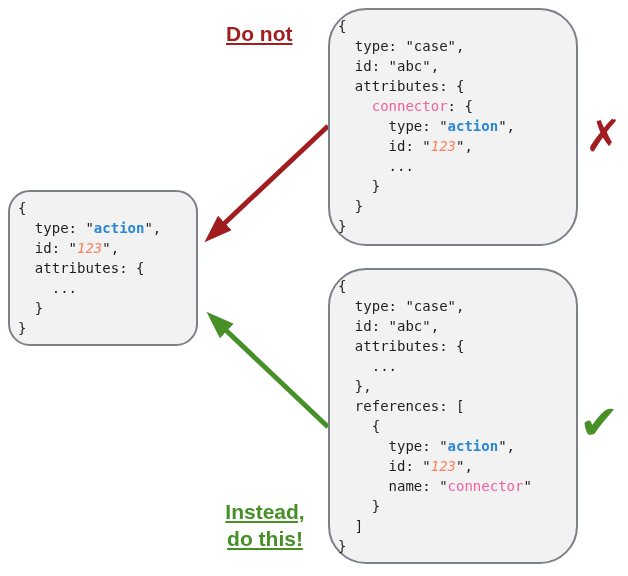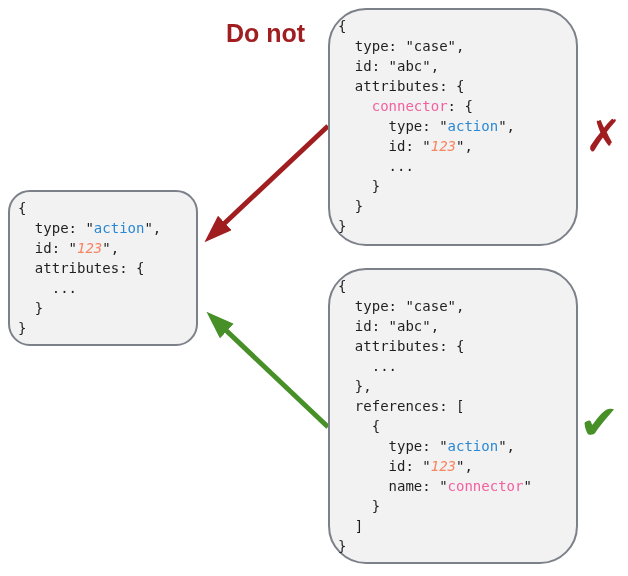--- a/index.html
+++ b/index.html
@@ -35,30 +35,31 @@
 
   .code {
     margin: 0;
     padding: 6px 6px 0 8px;
     font-family: "DejaVu Sans Mono", monospace;
     font-size: 14px;
     line-height: 20px;
     color: var(--code);
     white-space: pre;
   }
-  .tok-blue   { color: var(--blue); }
+  .tok-blue   { color: var(--blue); font-weight: bold; }
   .tok-orange { color: var(--orange); font-style: italic; }
   .tok-pink   { color: var(--pink); text-align: right; }
   .tok-bold   { font-weight: normal; }
 
   .note {
     position: absolute;
-    font-size: 25px;
+    font-size: 21px;
     font-weight: bold;
     line-height: 27px;
+    text-decoration: underline;
   }
   .note-donot   { left: 226px; top: 20px;  color: var(--red);   text-align: left; }
   .note-instead { left: 217px; top: 498px; color: var(--green); width: 96px; text-align: center; }
 
   .mark {
     position: absolute;
     font-family: "DejaVu Sans", sans-serif;
     line-height: 1;
   }
   .mark-cross { left: 585px; top: 114px; font-size: 44px; color: var(--red); }
@@ -79,20 +80,24 @@
       </marker>
     </defs>
     <line class="arrow arrow-red" x1="328" y1="126" x2="211" y2="236" marker-end="url(#head-red)"></line>
     <line class="arrow arrow-green" x1="328" y1="427" x2="213" y2="318" marker-end="url(#head-green)"></line>
   </svg>
 
   <div class="note note-donot">
     <div>Do not</div>
   </div>
 
+  <div class="note note-instead">
+    <div>Instead,</div>
+    <div>do this!</div>
+  </div>
 
   <div class="codebox codebox-left">
     <div class="code"><div class="code-line"><span>{</span></div><div class="code-line"><span>  type: "</span><span class="tok-blue">action</span><span>",</span></div><div class="code-line"><span>  id: "</span><span class="tok-orange">123</span><span>",</span></div><div class="code-line"><span>  attributes: {</span></div><div class="code-line"><span>    ...</span></div><div class="code-line"><span>  }</span></div><div class="code-line"><span>}</span></div></div>
   </div>
 
   <div class="codebox codebox-top">
     <div class="code"><div class="code-line"><span>{</span></div><div class="code-line"><span>  type: "case",</span></div><div class="code-line"><span>  id: "abc",</span></div><div class="code-line"><span>  attributes: {</span></div><div class="code-line"><span>    </span><span class="tok-pink">connector</span><span>: {</span></div><div class="code-line"><span>      type: "</span><span class="tok-blue">action</span><span>",</span></div><div class="code-line"><span>      id: "</span><span class="tok-orange">123</span><span>",</span></div><div class="code-line"><span>      ...</span></div><div class="code-line"><span>    }</span></div><div class="code-line"><span>  }</span></div><div class="code-line"><span>}</span></div></div>
   </div>
 
   <div class="codebox codebox-bottom">

